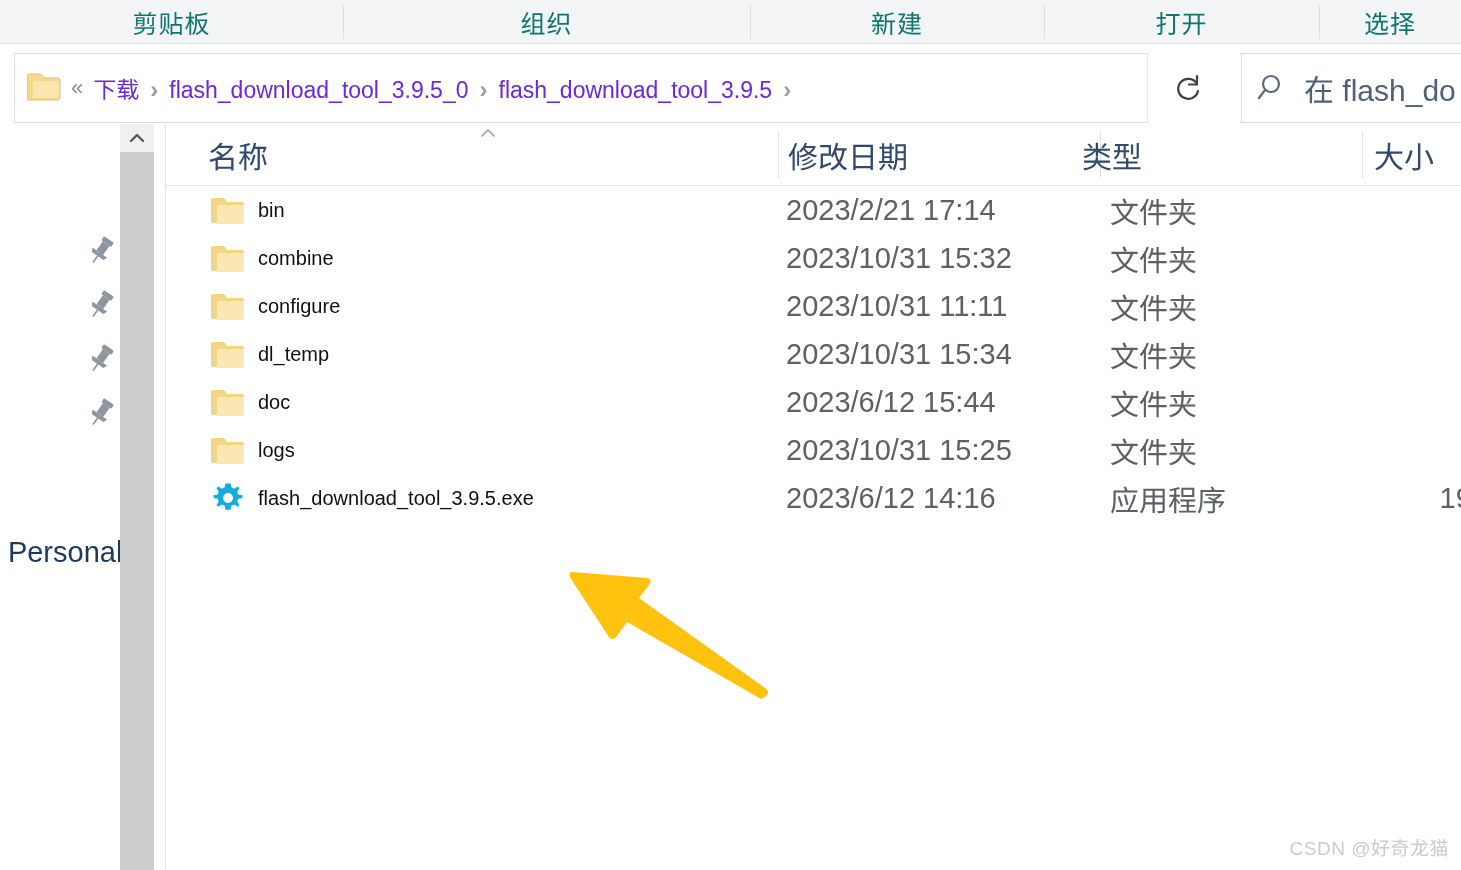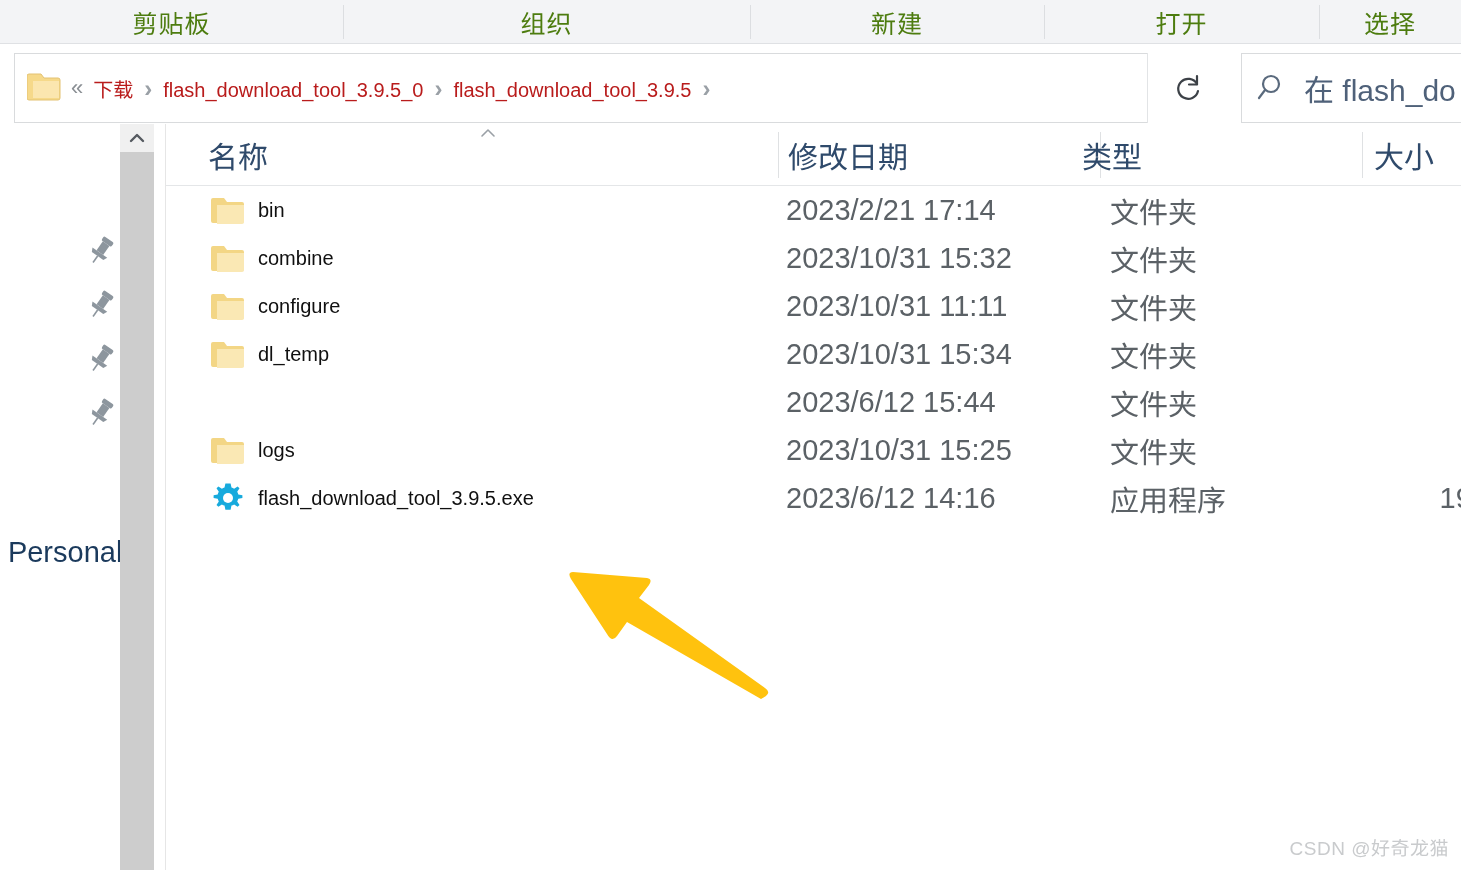--- a/index.html
+++ b/index.html
@@ -28,21 +28,21 @@
     border-bottom: 1px solid #dfe1e4;
     display: flex;
     align-items: center;
   }
   .ribbon-group {
     height: 44px;
     display: flex;
     align-items: center;
     justify-content: center;
     position: relative;
-    color: #4d7c0f;
+    color: #0f766e;
     font-size: 25px;
     letter-spacing: 1px;
   }
   .ribbon-group + .ribbon-group::before {
     content: "";
     position: absolute;
     left: 0; top: 5px;
     width: 1px; height: 34px;
     background: #dcdee1;
   }
@@ -70,22 +70,22 @@
     margin-right: 10px;
     flex: 0 0 auto;
   }
   .crumb-chevrons {
     color: #8a8f94;
     font-size: 22px;
     margin-right: 10px;
     flex: 0 0 auto;
   }
   .crumb {
-    color: #b91c1c;
-    font-size: 20px;
+    color: #6d28d9;
+    font-size: 23px;
     white-space: nowrap;
     flex: 0 0 auto;
   }
   .crumb-sep {
     color: #9aa0a6;
     font-size: 24px;
     margin: 0 11px;
     flex: 0 0 auto;
     font-weight: bold;
   }
@@ -465,20 +465,29 @@
                 <path d="M7 11 h27 v17 a2 2 0 0 1 -2 2 h-25 z" fill="#FAE8B4"></path>
               </svg>
             </span>
             <span class="fname">dl_temp</span>
           </div>
           <div class="cell cell-date">2023/10/31 15:34</div>
           <div class="cell cell-type">文件夹</div>
           <div class="cell cell-size"></div>
         </div>
         <div class="row">
+          <div class="cell cell-name">
+            <span class="icon">
+              <svg width="36" height="32" viewBox="0 0 36 32">
+                <path d="M3 4 h11 l3 4 h15 a2 2 0 0 1 2 2 v17 a2 2 0 0 1 -2 2 h-29 a2 2 0 0 1 -2 -2 v-21 a2 2 0 0 1 2 -2 z" fill="#F3D685"></path>
+                <path d="M7 11 h27 v17 a2 2 0 0 1 -2 2 h-25 z" fill="#FAE8B4"></path>
+              </svg>
+            </span>
+            <span class="fname">doc</span>
+          </div>
           <div class="cell cell-date">2023/6/12 15:44</div>
           <div class="cell cell-type">文件夹</div>
           <div class="cell cell-size"></div>
         </div>
         <div class="row">
           <div class="cell cell-name">
             <span class="icon">
               <svg width="36" height="32" viewBox="0 0 36 32">
                 <path d="M3 4 h11 l3 4 h15 a2 2 0 0 1 2 2 v17 a2 2 0 0 1 -2 2 h-29 a2 2 0 0 1 -2 -2 v-21 a2 2 0 0 1 2 -2 z" fill="#F3D685"></path>
                 <path d="M7 11 h27 v17 a2 2 0 0 1 -2 2 h-25 z" fill="#FAE8B4"></path>

